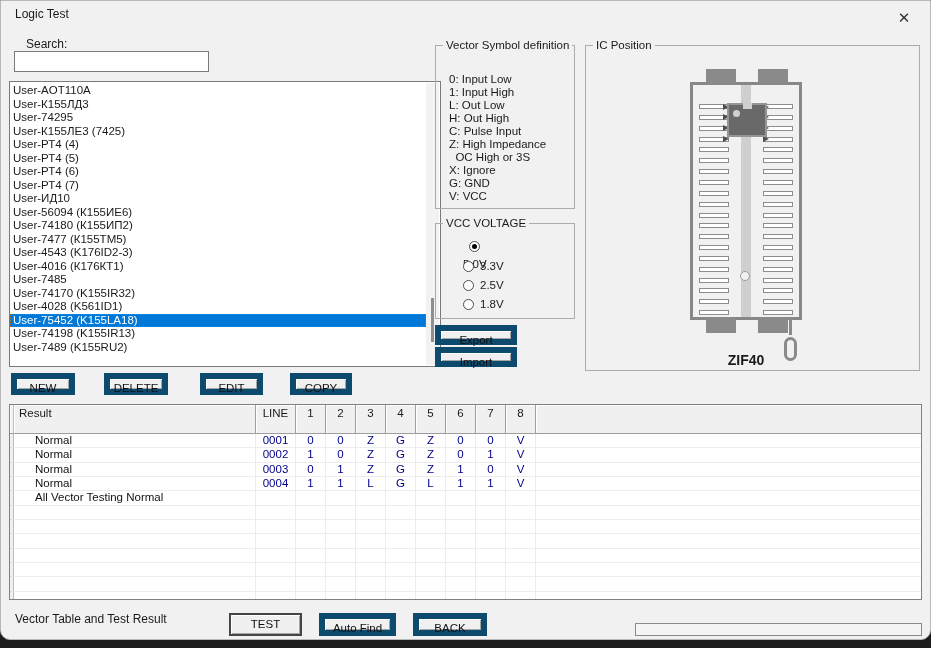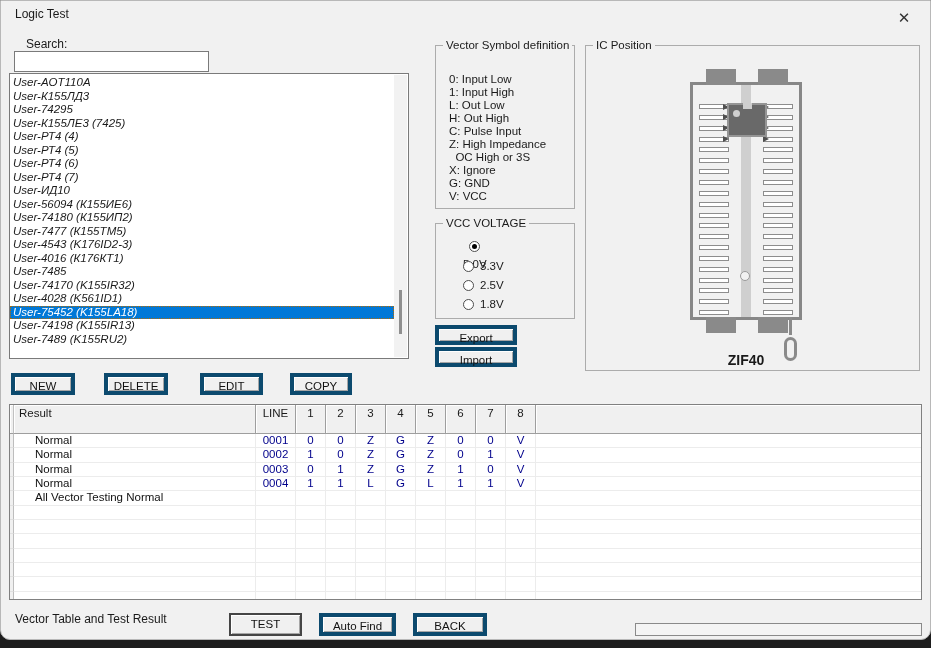--- a/index.html
+++ b/index.html
@@ -31,39 +31,39 @@
   
   .search-label { left: 25px; top: 36px; }
   .search-input {
     left: 13px; top: 50px; width: 195px; height: 21px;
     border: 1px solid #7a7a7a; background: #fff;
     font-family: "Liberation Sans", sans-serif; font-size: 12px; padding: 0 3px;
   }
 
   
   .listbox {
-    left: 8px; top: 72px; width: 400px; height: 286px;
-    background: #fff; border: 1px solid #7a7a7a; overflow: hidden; font-style: italic;
+    left: 8px; top: 80px; width: 432px; height: 286px;
+    background: #fff; border: 1px solid #7a7a7a; overflow: hidden;
   }
   .list-inner { position: absolute; left: 0; top: 2px; right: 14px; }
   .list-item {
     height: 13.5px; line-height: 13.5px; font-size: 11.5px;
     padding-left: 3px; white-space: nowrap;
   }
   .list-item.selected {
     background: var(--sel, #0078d7); color: #fff;
     outline: 1px dotted #b56a00; outline-offset: -1px;
   }
   .scroll-gutter { position: absolute; top: 1px; right: 1px; bottom: 1px; width: 13px; background: #f2f2f2; }
   .scroll-thumb { position: absolute; right: 5px; top: 215px; width: 3px; height: 44px; background: #8f8f8f; }
 
   
   .btn {
     position: absolute; height: 22px;
-    background: #f0f0f0; border: 4px solid #0c4a6e;
+    background: #f0f0f0; border: 6px solid #0c4a6e;
     box-shadow: inset 1px 1px 0 #ffffff, inset -1px -1px 0 #a6a6a6;
     font-family: "Liberation Sans", sans-serif; font-size: 11.5px;
     text-align: center; line-height: 19px; color: #111; cursor: default;
   }
   .btn-new    { left: 10px;  top: 372px; width: 64px; }
   .btn-delete { left: 103px; top: 372px; width: 64px; }
   .btn-edit   { left: 199px; top: 372px; width: 63px; }
   .btn-copy   { left: 289px; top: 372px; width: 62px; }
   .btn-export { left: 434px; top: 324px; width: 82px; height: 20px; }
   .btn-import { left: 434px; top: 346px; width: 82px; height: 20px; }

